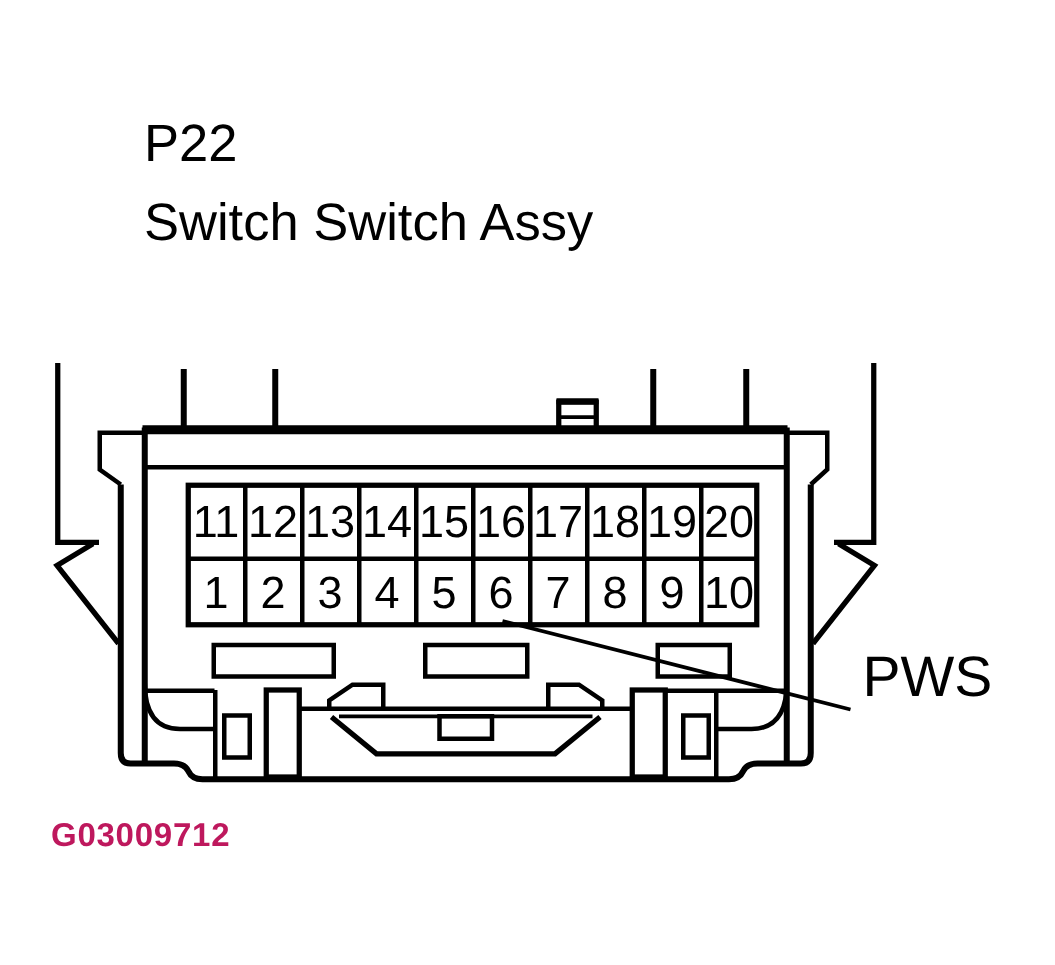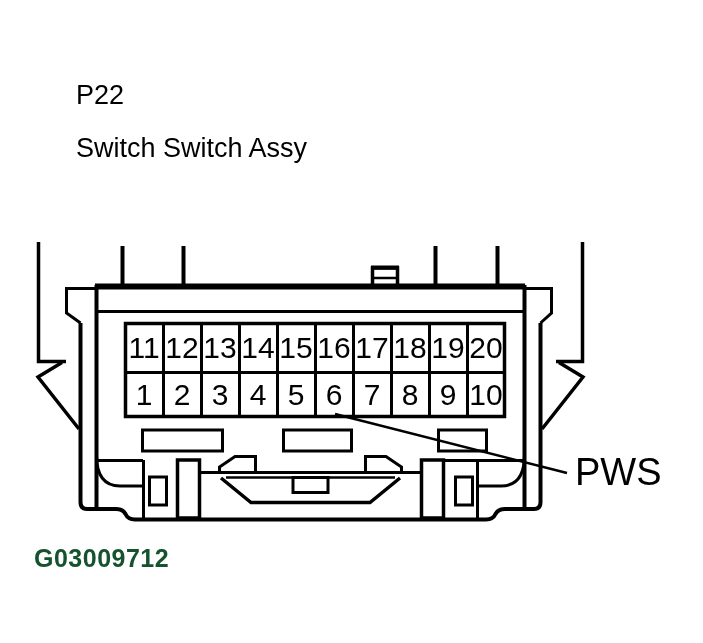--- a/index.html
+++ b/index.html
@@ -1,20 +1,20 @@
 <!DOCTYPE html>
 <html><head>
 <meta charset="utf-8">
 <style>
   html,body{margin:0;padding:0;}
   body{background:#ffffff;font-family:"Liberation Sans", sans-serif;}
   .stage{position:relative;width:703px;height:643px;background:#ffffff;overflow:hidden;}
-  .title{position:absolute;left:76px;top:69px;color:#000;font-size:27px;line-height:53px;letter-spacing:0px;white-space:nowrap;}
-  .pws-label{position:absolute;left:575px;top:452px;color:#000;font-size:38px;line-height:40px;white-space:nowrap;}
-  .fig-code{position:absolute;left:34px;top:544px;color:#14532d;font-size:25px;font-weight:bold;letter-spacing:0.5px;white-space:nowrap;}
+  .title{position:absolute;left:96px;top:69px;color:#000;font-size:35px;line-height:53px;letter-spacing:0px;white-space:nowrap;}
+  .pws-label{position:absolute;left:575px;top:432px;color:#000;font-size:38px;line-height:40px;white-space:nowrap;}
+  .fig-code{position:absolute;left:34px;top:544px;color:#be185d;font-size:22px;font-weight:bold;letter-spacing:0.5px;white-space:nowrap;}
   svg{position:absolute;left:0;top:0;}
   .ln{stroke:#000;fill:none;}
   text.pin{font-family:"Liberation Sans", sans-serif;font-size:30px;fill:#000;text-anchor:middle;}
 </style>
 </head>
 <body>
 
 <div class="stage">
 
   <div class="title">

